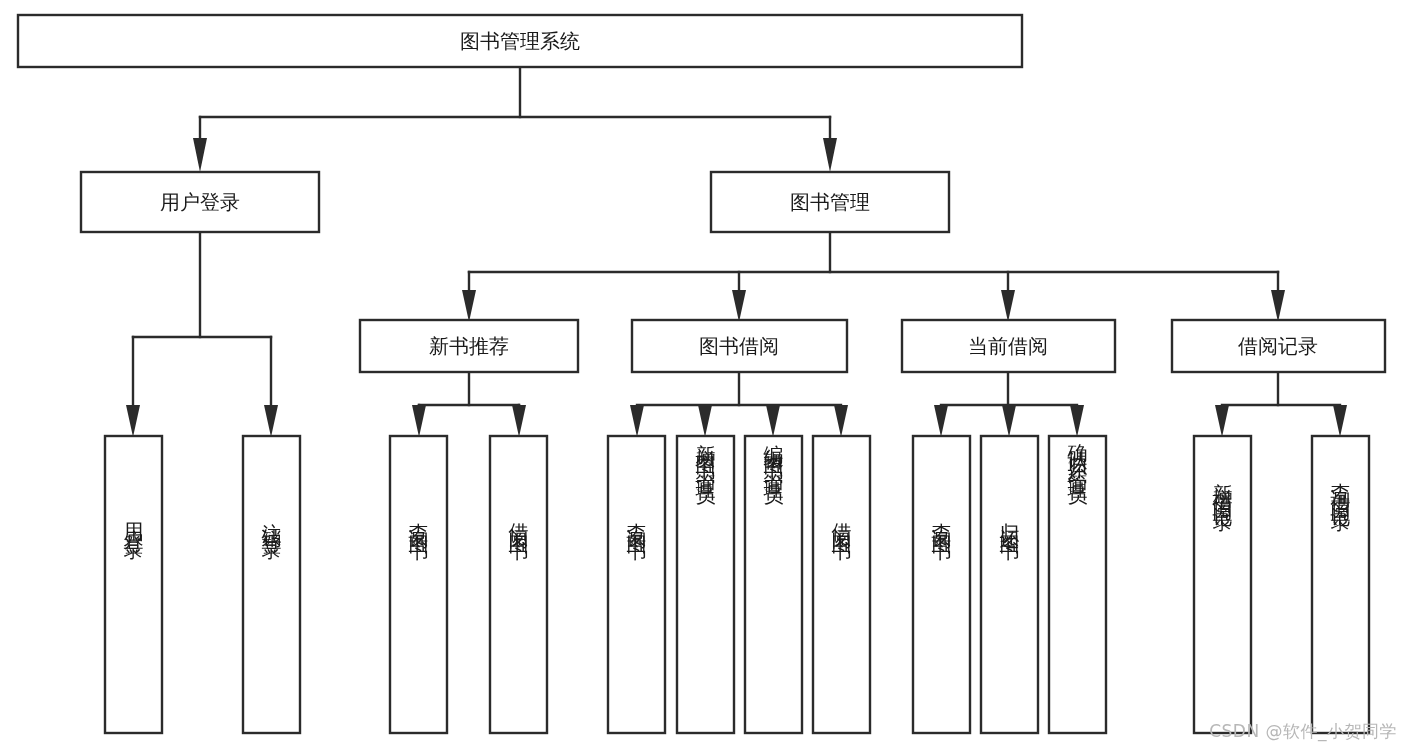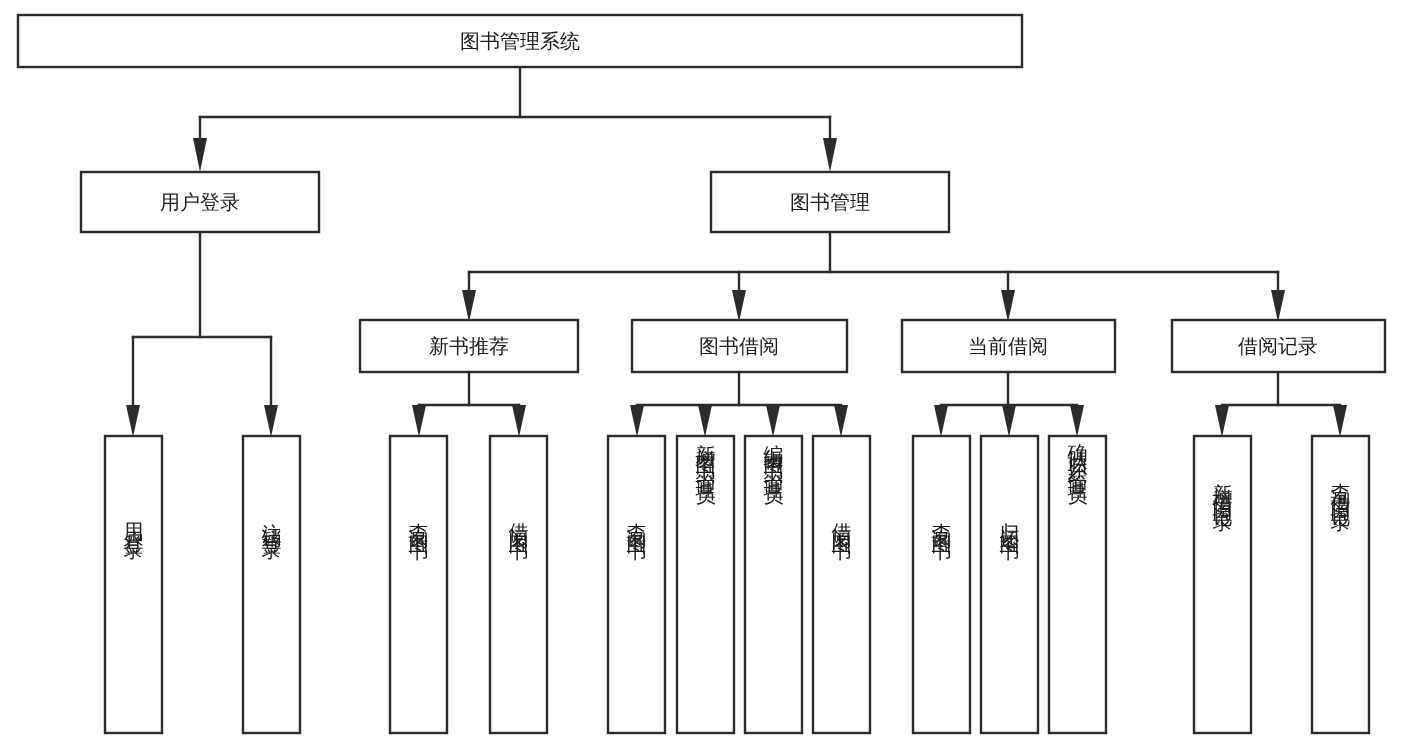--- a/index.html
+++ b/index.html
@@ -227,14 +227,15 @@
       <text class="node-label-vert" x="1223" y="485" writing-mode="tb" glyph-orientation-vertical="0" letter-spacing="6">新增借阅记录</text>
     </g>
 
     <g>
       <rect class="node-box" x="1312" y="436" width="57" height="297"></rect>
       <text class="node-label-vert" x="1341" y="485" writing-mode="tb" glyph-orientation-vertical="0" letter-spacing="6">查询借阅记录</text>
     </g>
 
   </svg>
 
+  <div class="watermark-text">CSDN @软件_小贺同学</div>
 
 </div>
 
 </body></html>

